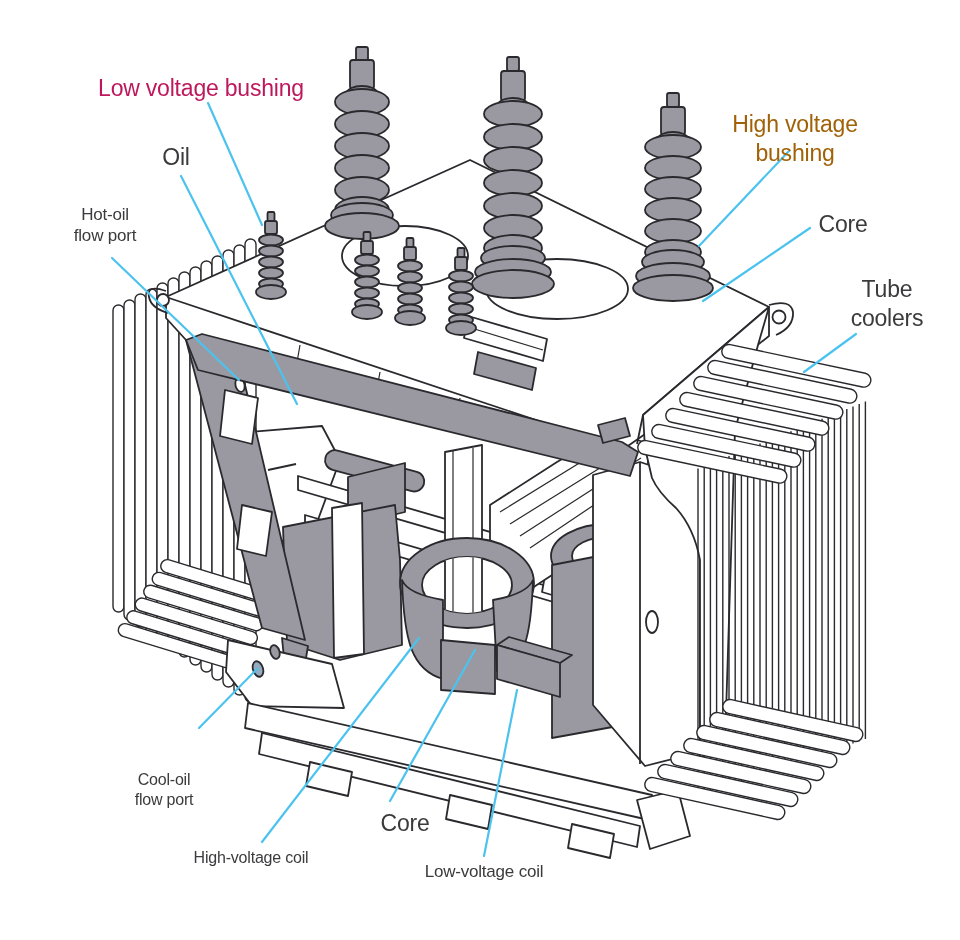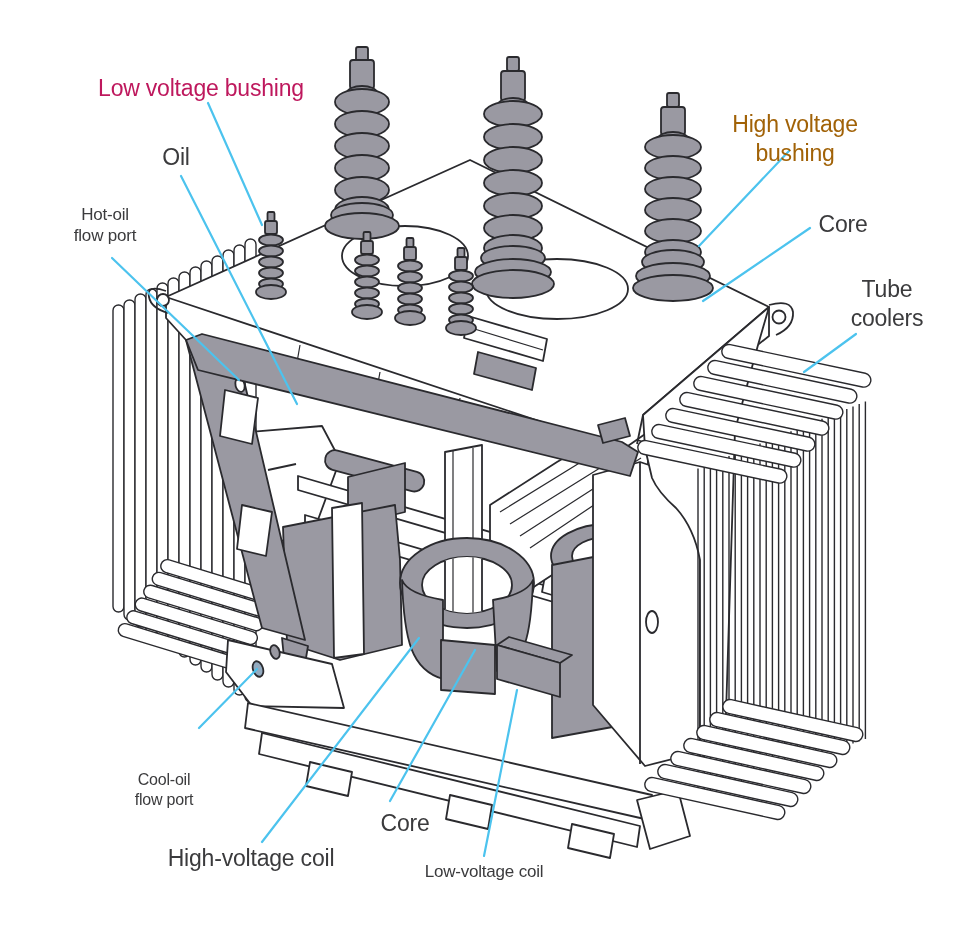--- a/index.html
+++ b/index.html
@@ -305,17 +305,17 @@
       <div class="callout" style="left: 105px; top: 225px; color: rgb(59, 59, 61); font-size: 17px;">Hot-oil
 flow port</div>
       <div class="callout" style="left: 795px; top: 139px; color: #a16207; font-size: 23px;">High voltage
 bushing</div>
       <div class="callout" style="left: 843px; top: 224px; color: rgb(59, 59, 61); font-size: 23px;">Core</div>
       <div class="callout" style="left: 887px; top: 304px; color: rgb(59, 59, 61); font-size: 23px;">Tube
 coolers</div>
       <div class="callout" style="left: 164px; top: 790px; color: rgb(59, 59, 61); font-size: 16px;">Cool-oil
 flow port</div>
       <div class="callout" style="left: 386px; top: 823px; color: rgb(59, 59, 61); font-size: 23px; margin-left: 19px;">Core</div>
-      <div class="callout" style="left: 251px; top: 858px; color: rgb(59, 59, 61); font-size: 23px;">High-voltage coil</div>
+      <div class="callout" style="left: 251px; top: 858px; color: rgb(59, 59, 61); font-size: 16px;">High-voltage coil</div>
       <div class="callout" style="left: 484px; top: 872px; color: rgb(59, 59, 61); font-size: 17px;">Low-voltage coil</div>
     </div>
 
 </div>
 
 </body></html>

